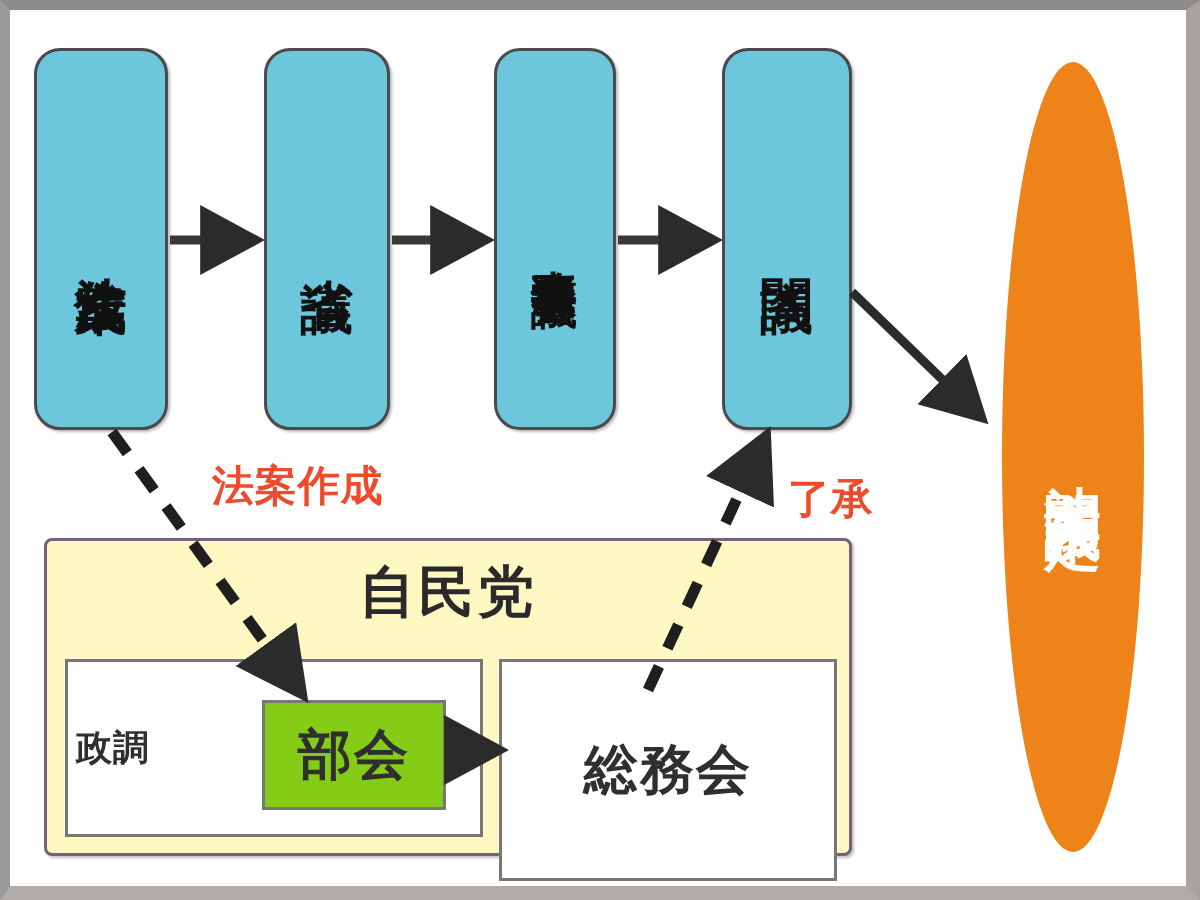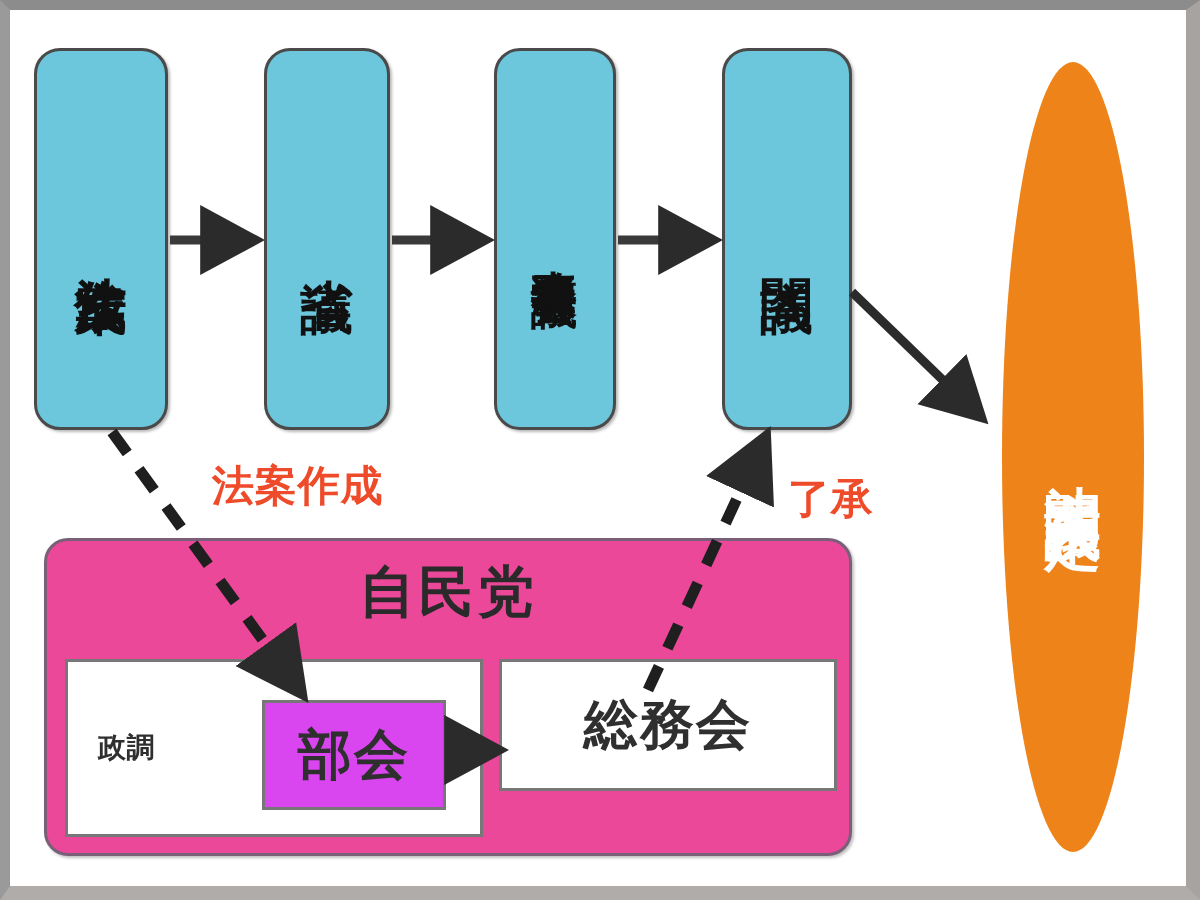--- a/index.html
+++ b/index.html
@@ -93,23 +93,23 @@
     font-size: 56px;
     letter-spacing: 0.10em;
   }
 
   
   #ldp-box {
     position: absolute;
     left: 44px; top: 538px;
     width: 808px; height: 318px;
     box-sizing: border-box;
-    background: #ec4899;
+    background: #fef9c3;
     border: 3px solid #7a5f78;
-    border-radius: 24px;
+    border-radius: 8px;
     z-index: 10;
     box-shadow: 2px 2px 3px rgba(0,0,0,0.25);
   }
   #ldp-title {
     position: absolute;
     left: 0; top: 14px;
     width: 100%;
     text-align: center;
     font-size: 56px;
     font-weight: 700;
@@ -121,25 +121,25 @@
   .wbox {
     position: absolute;
     box-sizing: border-box;
     background: #ffffff;
     border: 3px solid #777777;
     display: flex;
     align-items: center;
     z-index: 12;
   }
   #sub-left  { left: 18px;  top: 118px; width: 418px; height: 178px; justify-content: flex-start; }
-  #sub-right { left: 452px; top: 118px; width: 338px; height: 132px; justify-content: center; }
+  #sub-right { left: 452px; top: 118px; width: 338px; height: 222px; justify-content: center; }
 
   #policy-label {
-    margin-left: 30px;
-    font-size: 28px;
+    margin-left: 8px;
+    font-size: 36px;
     font-weight: 700;
     color: #2f2f2f;
     line-height: 1.0;
     text-align: center;
     letter-spacing: 0.02em;
   }
   #policy-label .l2 { display: block; }
 
   #general-label {
     font-size: 54px;
@@ -147,21 +147,21 @@
     color: #2f2f2f;
     letter-spacing: 0.04em;
   }
 
   
   #bukai-box {
     position: absolute;
     left: 262px; top: 700px;
     width: 184px; height: 110px;
     box-sizing: border-box;
-    background: #d946ef;
+    background: #84cc16;
     border: 3px solid #777777;
     display: flex;
     align-items: center;
     justify-content: center;
     z-index: 16;
   }
   #bukai-label {
     font-size: 54px;
     font-weight: 700;
     color: #2f2f2f;

